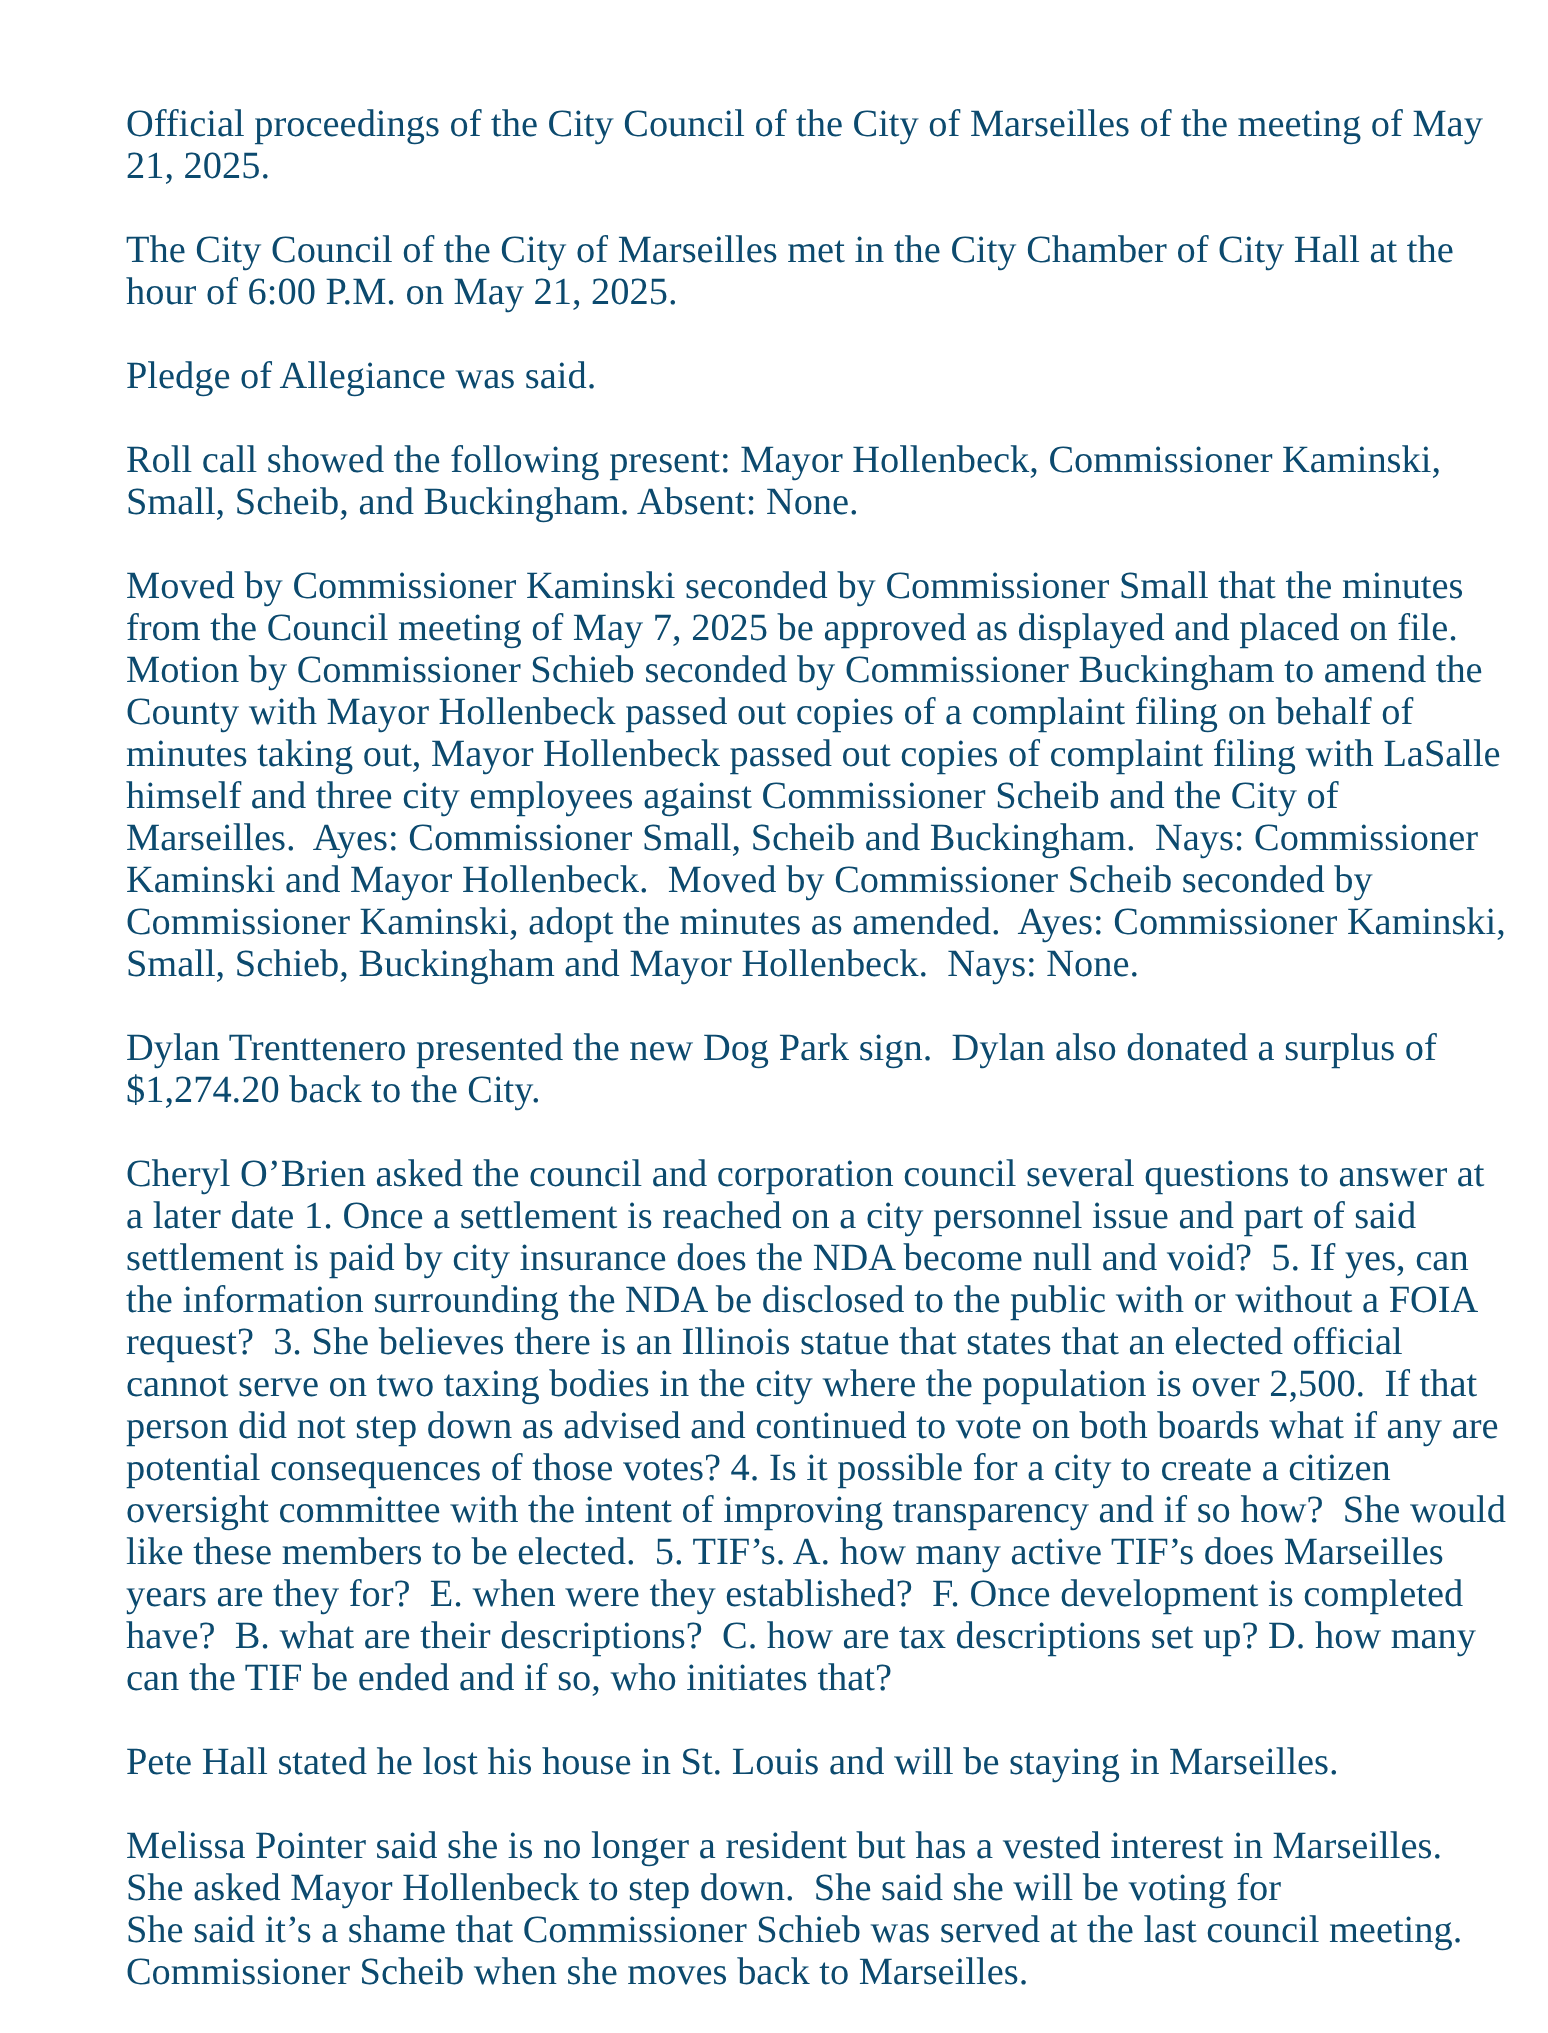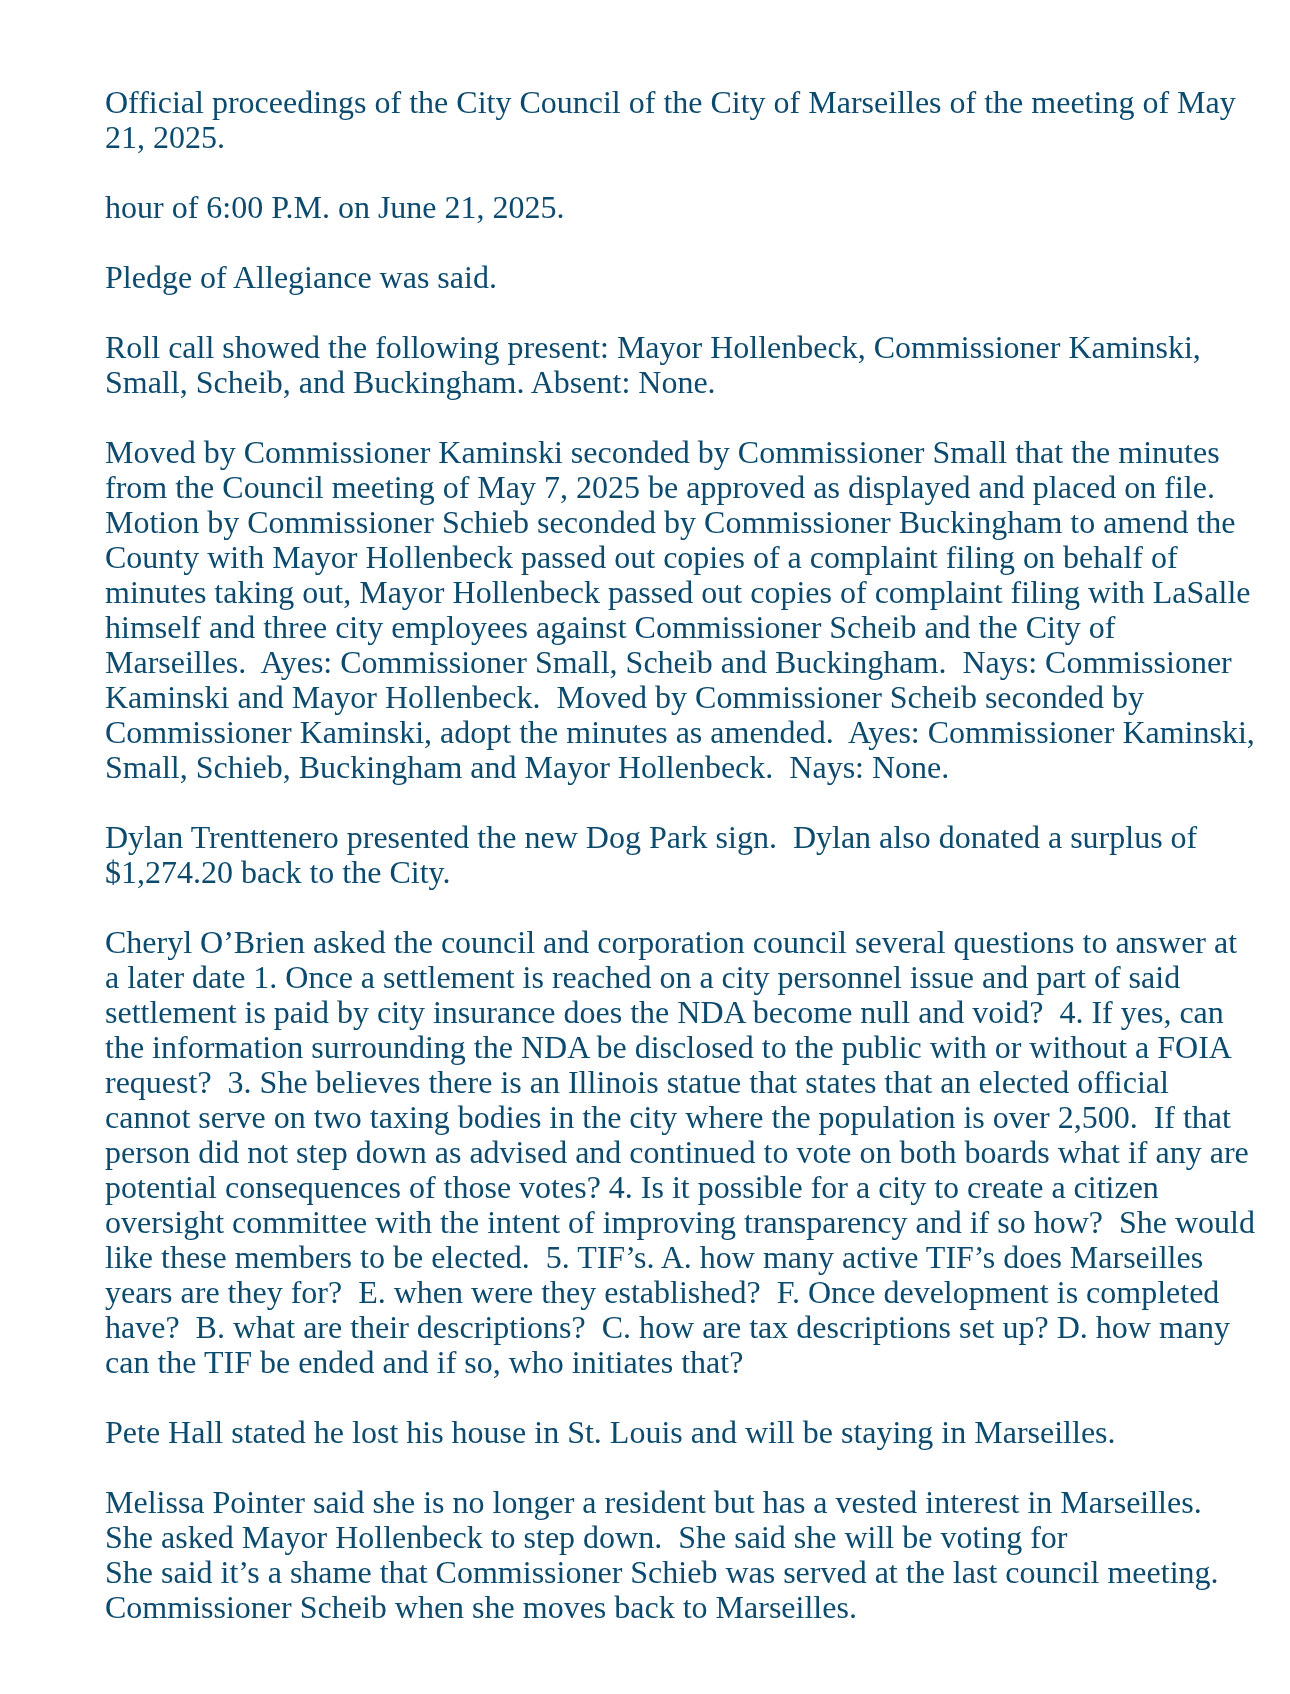--- a/index.html
+++ b/index.html
@@ -35,21 +35,22 @@
 <body>
 
 <div class="page">
 
   <p class="para">
     <span class="line">Official proceedings of the City Council of the City of Marseilles of the meeting of May</span>
     <span class="line">21, 2025.</span>
   </p>
 
   <p class="para">
-    <span class="line">hour of 6:00 P.M. on June 21, 2025.</span>
+    <span class="line">The City Council of the City of Marseilles met in the City Chamber of City Hall at the</span>
+    <span class="line">hour of 6:00 P.M. on May 21, 2025.</span>
   </p>
 
   <p class="para">
     <span class="line">Pledge of Allegiance was said.</span>
   </p>
 
   <p class="para">
     <span class="line">Roll call showed the following present: Mayor Hollenbeck, Commissioner Kaminski,</span>
     <span class="line">Small, Scheib, and Buckingham. Absent: None.</span>
   </p>
@@ -68,21 +69,21 @@
   </p>
 
   <p class="para">
     <span class="line">Dylan Trenttenero presented the new Dog Park sign.  Dylan also donated a surplus of</span>
     <span class="line">$1,274.20 back to the City.</span>
   </p>
 
   <p class="para">
     <span class="line">Cheryl O’Brien asked the council and corporation council several questions to answer at</span>
     <span class="line">a later date 1. Once a settlement is reached on a city personnel issue and part of said</span>
-    <span class="line">settlement is paid by city insurance does the NDA become null and void?  4. If yes, can</span>
+    <span class="line">settlement is paid by city insurance does the NDA become null and void?  5. If yes, can</span>
     <span class="line">the information surrounding the NDA be disclosed to the public with or without a FOIA</span>
     <span class="line">request?  3. She believes there is an Illinois statue that states that an elected official</span>
     <span class="line">cannot serve on two taxing bodies in the city where the population is over 2,500.  If that</span>
     <span class="line">person did not step down as advised and continued to vote on both boards what if any are</span>
     <span class="line">potential consequences of those votes? 4. Is it possible for a city to create a citizen</span>
     <span class="line">oversight committee with the intent of improving transparency and if so how?  She would</span>
     <span class="line">like these members to be elected.  5. TIF’s. A. how many active TIF’s does Marseilles</span>
     <span class="line">years are they for?  E. when were they established?  F. Once development is completed</span>
     <span class="line">have?  B. what are their descriptions?  C. how are tax descriptions set up? D. how many</span>
     <span class="line">can the TIF be ended and if so, who initiates that?</span>

